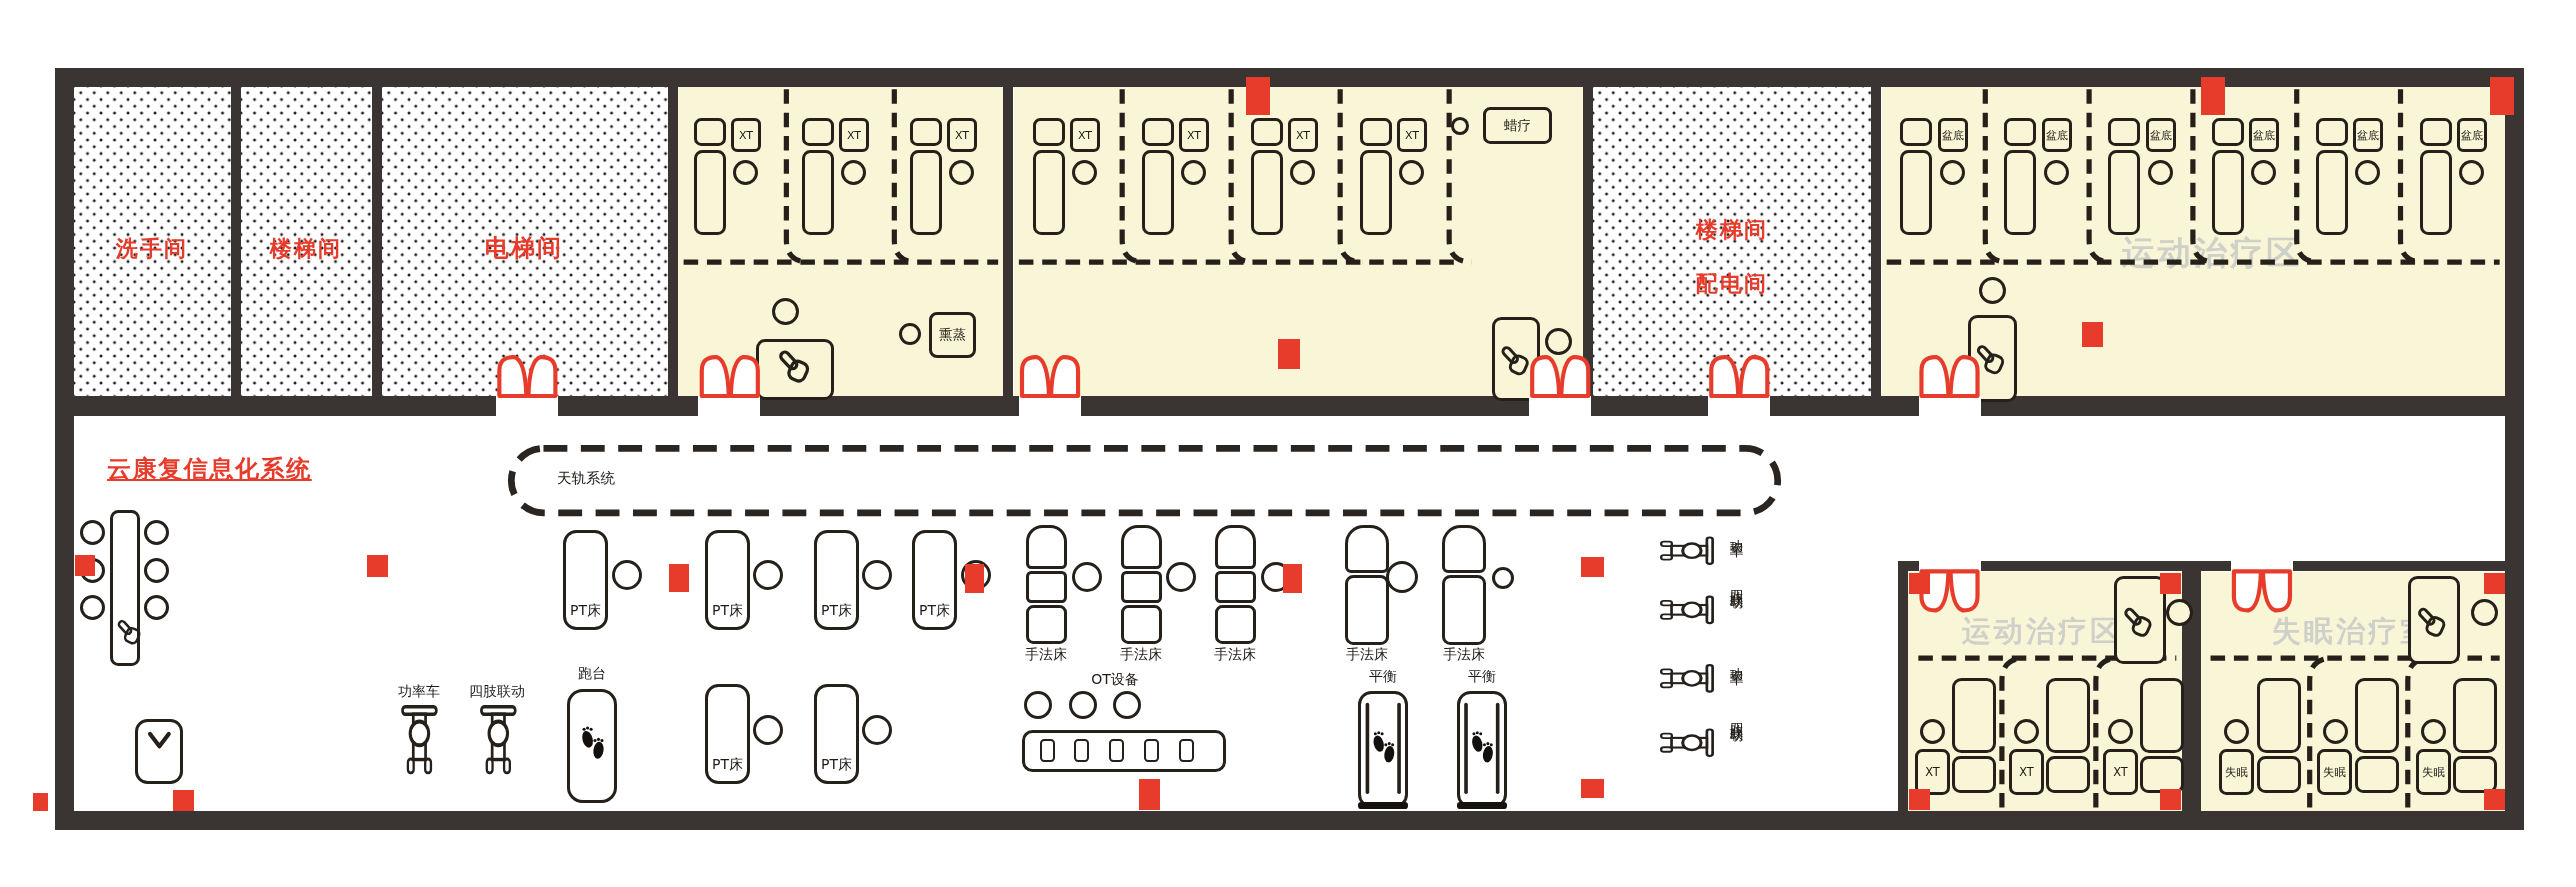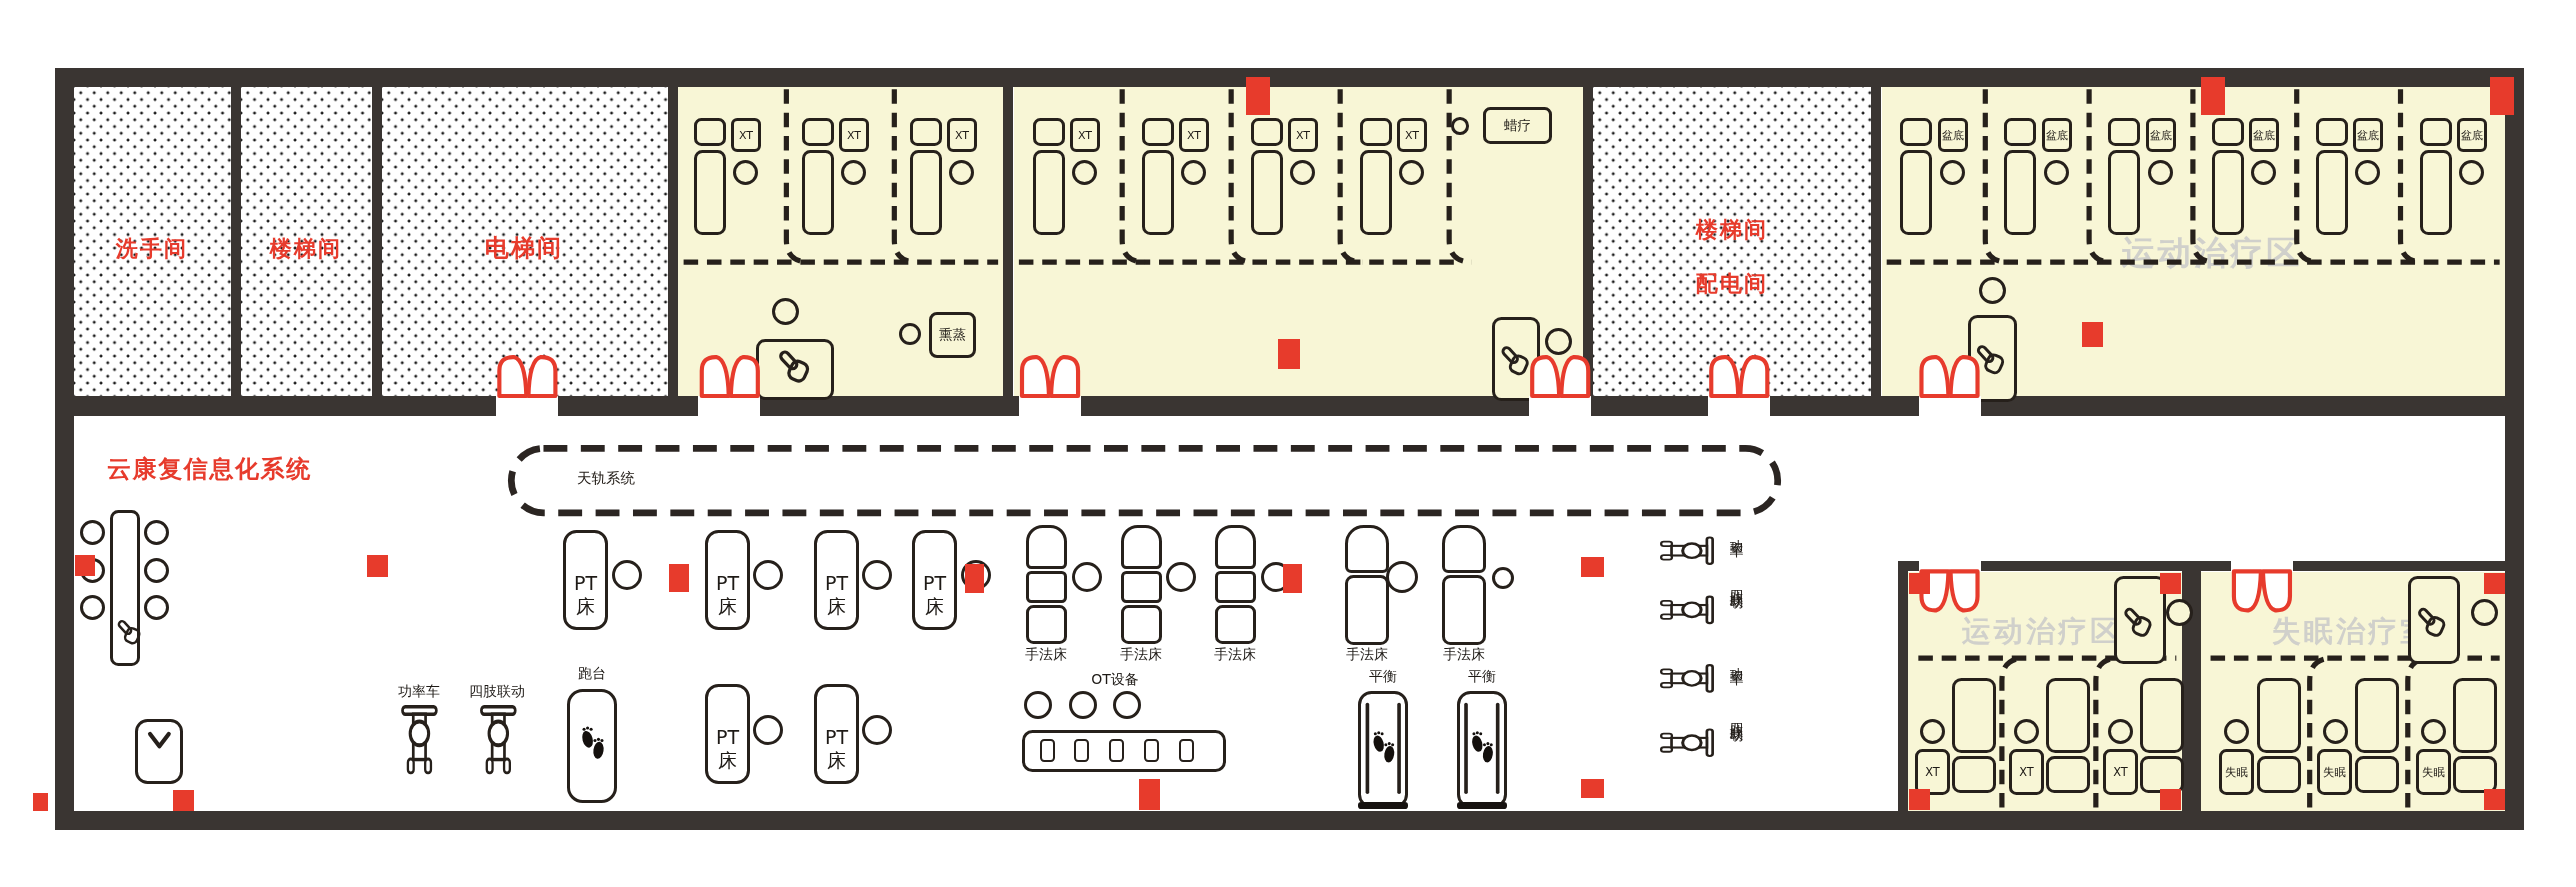--- a/index.html
+++ b/index.html
@@ -9,41 +9,41 @@
   .fill-yellow{position:absolute;background:var(--room);z-index:0;}
   .fill-dotted{position:absolute;z-index:0;background-color:#fff;
      background-image:radial-gradient(circle,#1b1b1b 1.4px,transparent 1.6px),
                       radial-gradient(circle,#1b1b1b 1.4px,transparent 1.6px);
      background-size:13.5px 13.5px;background-position:0 0,6.8px 6.8px;}
   .gap{position:absolute;background:#fff;z-index:3;}
   .red{position:absolute;background:var(--red);z-index:7;}
   svg.ovu{position:absolute;left:0;top:0;z-index:2;pointer-events:none;}
   svg.ovo{position:absolute;left:0;top:0;z-index:6;pointer-events:none;}
   .t{position:absolute;white-space:nowrap;z-index:7;}
-  .title{color:var(--red);font-weight:bold;font-size:24px;letter-spacing:1.6px;}
+  .title{color:var(--red);font-weight:bold;font-size:24px;letter-spacing:1.6px;text-decoration:underline;}
   .roomname{color:var(--red);font-weight:bold;font-size:22px;letter-spacing:2.1px;transform:translate(-50%,-50%);}
   .wm{color:var(--wm);font-weight:bold;transform:translate(-50%,-50%);z-index:1;letter-spacing:3.1px;}
   .wm-big{color:var(--wmbig);font-weight:bold;font-size:141px;letter-spacing:11.4px;z-index:1;transform:translate(-50%,-50%);}
   .track-label{font-size:14.5px;color:#26201b;z-index:3;}
   .bed,.box,.desk,.tablev,.ottable,.baldev,.tread,.chair{position:absolute;border:3.6px solid var(--line);border-radius:8.3px;z-index:3;box-sizing:border-box;}
   .box{display:flex;align-items:center;justify-content:center;font-size:11px;color:var(--text);z-index:3;}
   .stool{position:absolute;border:3.1px solid var(--line);border-radius:50%;z-index:3;box-sizing:border-box;}
   .eqlabel{position:absolute;font-size:14px;color:var(--text);white-space:nowrap;z-index:5;transform:translate(-50%,-50%);}
   .vlabel{position:absolute;font-size:13.5px;color:var(--text);writing-mode:vertical-rl;letter-spacing:2.1px;z-index:5;}
-  .ptlabel{position:absolute;bottom:7.3px;width:100%;text-align:center;font-size:19px;color:var(--text);}
+  .ptlabel{position:absolute;bottom:7.3px;width:100%;text-align:center;font-size:14px;color:var(--text);}
   .otsq{position:absolute;border:2.6px solid var(--line);border-radius:4.2px;z-index:4;box-sizing:border-box;}
   .balbar{position:absolute;background:#161210;border-radius:3.1px;z-index:4;}
 </style>
 </head>
 <body>
 
 <div id="plan" style="--wall: #3a3532; --room: #f8f6d6; --red: #e73b2c; --line: #26201b; --wm: #d0d0cb; --wmbig: #dcdcd8; --text: #1e1a16;">
 
   <div class="t title" style="left:107px;top:453px;">云康复信息化系统</div>
-  <div class="t track-label" style="left:557px;top:469px;margin-left:20px;">天轨系统</div>
+  <div class="t track-label" style="left:557px;top:469px;">天轨系统</div>
 
   <div class="t roomname" style="left:152px;top:249px;">洗手间</div>
   <div class="t roomname" style="left:306px;top:249px;">楼梯间</div>
   <div class="t roomname" style="left:524px;top:248px;font-size:24px;">电梯间</div>
   <div class="t roomname" style="left:1732px;top:230px;">楼梯间</div>
   <div class="t roomname" style="left:1732px;top:284px;">配电间</div>
 
   <div class="t wm" style="left:2212px;top:253px;font-size:33px;">运动治疗区</div>
   <div class="t wm" style="left:2042px;top:632px;font-size:29px;">运动治疗区</div>
   <div class="t wm" style="left:2352px;top:632px;font-size:29px;">失眠治疗室</div>

